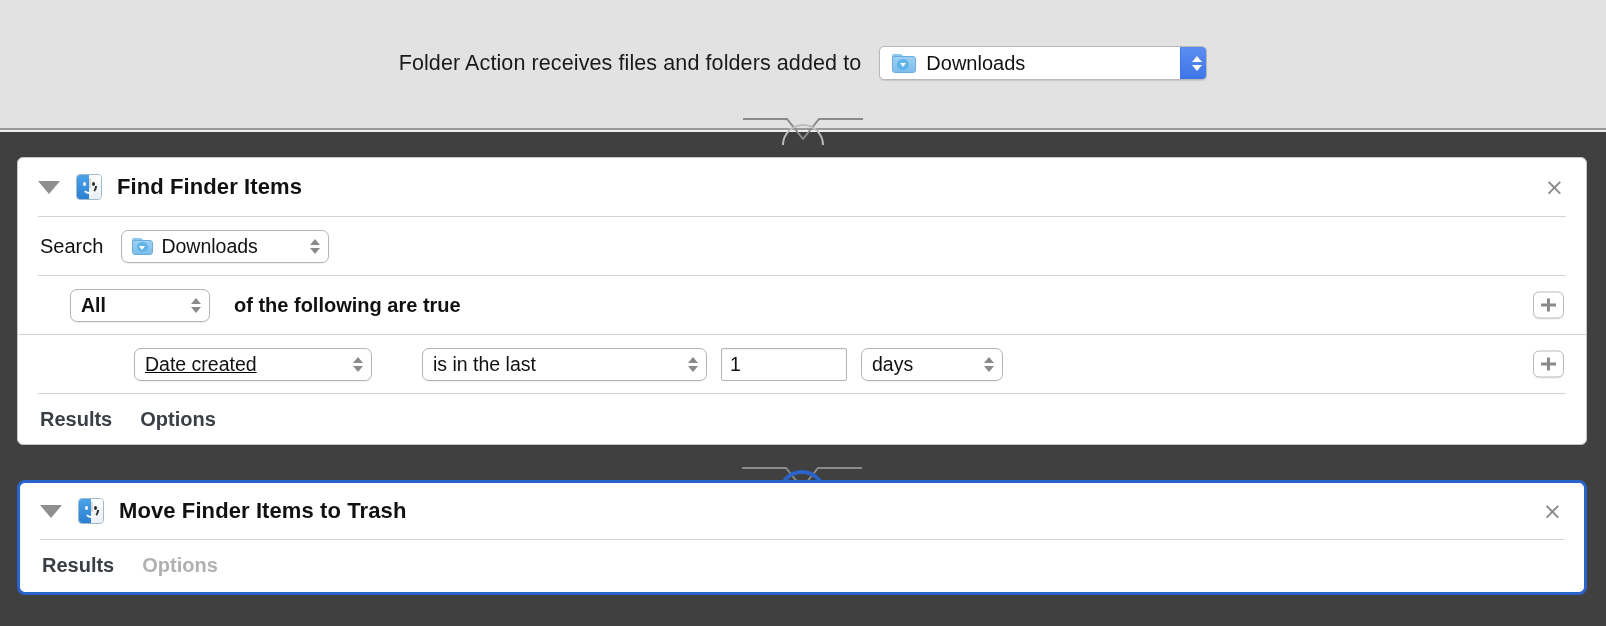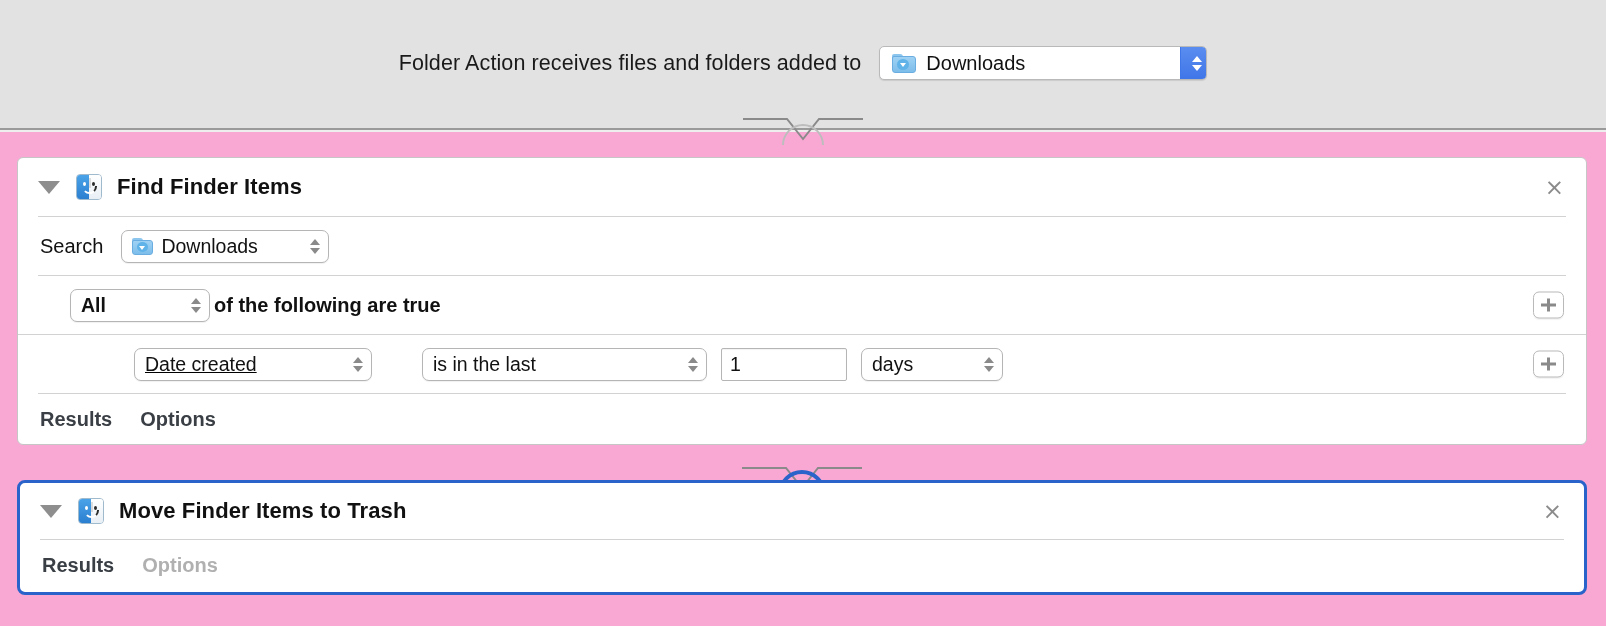--- a/index.html
+++ b/index.html
@@ -126,21 +126,21 @@
   .folder-icon.small .f-front { width: 21px; height: 14.5px; }
   .folder-icon.small .f-badge { left: 4.5px; top: 4.5px; width: 11px; height: 10px; }
 
   
   .workflow {
     position: absolute;
     left: 0;
     top: 132px;
     width: 1606px;
     height: 494px;
-    background: #f9a8d4;
+    background: #404040;
   }
 
   
   .action {
     position: absolute;
     left: 17px;
     width: 1570px;
     background: #ffffff;
     border: 1px solid #c6c6c6;
     border-radius: 6px;
@@ -426,21 +426,21 @@
       <div class="hr"></div>
 
       <div class="row" style="padding-left:52px;font-weight:bold;">
         <span class="popup" style="width:140px;">
           <span class="p-text">All</span>
           <span class="chev">
               <i class="up"></i>
               <i class="dn"></i>
             </span>
         </span>
-        <span class="row-label" style="margin-left:4px;">of the following are true</span>
+        <span class="row-label" style="margin-left:24px;">of the following are true</span>
         <span class="plus-btn"></span>
       </div>
 
       <div class="hr full"></div>
 
       <div class="row" style="padding-left:116px; gap:14px;">
         <span class="popup" style="width:238px;text-decoration:underline;">
           <span class="p-text">Date created</span>
           <span class="chev">
               <i class="up"></i>

